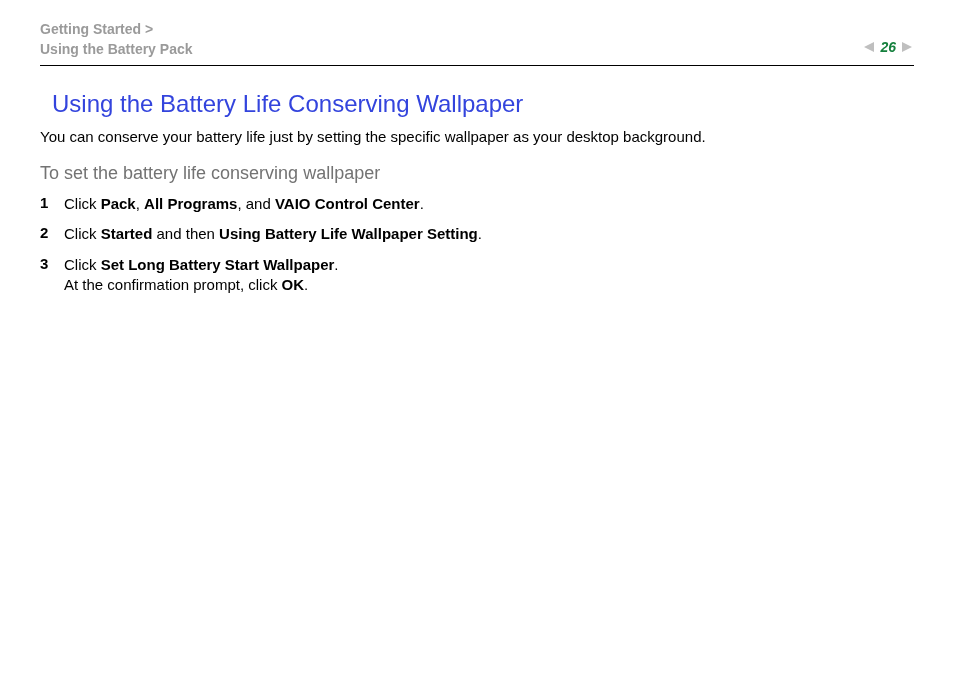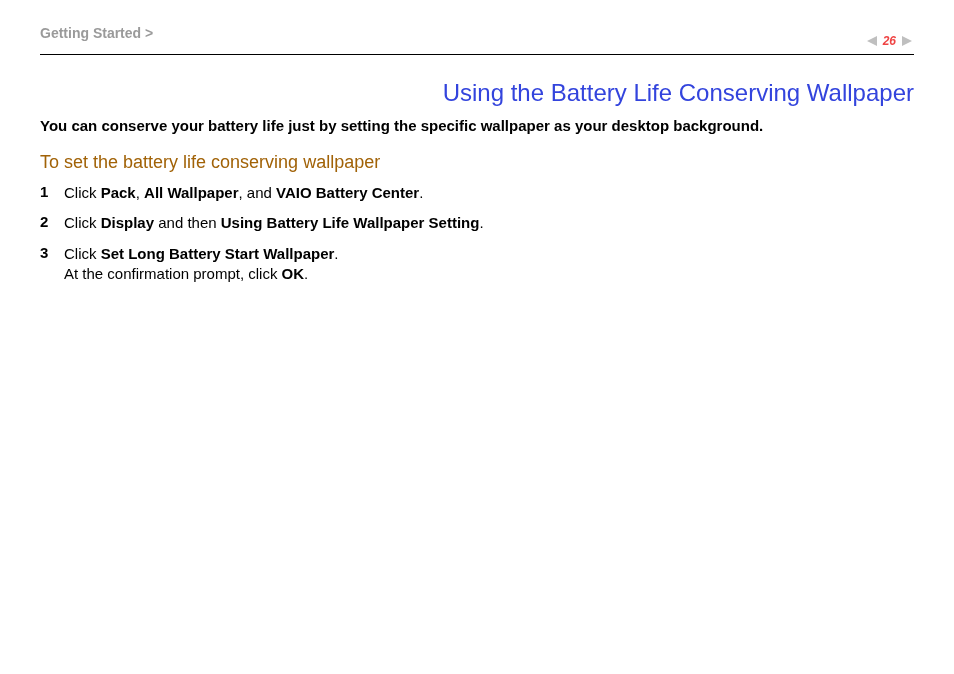--- a/index.html
+++ b/index.html
@@ -29,45 +29,43 @@
   }
   .pager {
     display: flex;
     align-items: center;
     gap: 4px;
     margin-top: 14px;
   }
   .pager .num {
     font-style: italic;
     font-weight: bold;
-    font-size: 12px;
-    color: #ef4444;
+    font-size: 14px;
+    color: #15803d;
   }
   .pager svg { display: block; }
   .rule {
     border: none;
     border-top: 1px solid #000;
     margin: 0 0 24px 0;
   }
   h1.title {
     font-size: 24px;
     font-weight: normal;
     color: #3344dd;
     margin: 0 0 10px 12px;
-    text-align: right;
   }
   p.intro {
     font-size: 15px;
     margin: 0 0 18px 0;
-    font-weight: bold;
   }
   h2.subhead {
     font-size: 18px;
     font-weight: normal;
-    color: #a16207;
+    color: #737373;
     margin: 0 0 10px 0;
   }
   ol.steps {
     list-style: none;
     padding: 0;
     margin: 0;
     font-size: 15px;
   }
   ol.steps li {
     display: flex;
@@ -84,20 +82,21 @@
   }
   b { font-weight: bold; }
 </style>
 </head>
 <body>
 
 <div class="page">
   <div class="header">
     <div class="breadcrumb">
       <div>Getting Started &gt;</div>
+      <div>Using the Battery Pack</div>
     </div>
     <div class="pager">
       <span>
         <svg width="14" height="14" viewBox="0 0 14 14">
             <polygon points="12,2 12,12 2,7" fill="#bfbfbf"></polygon>
           </svg>
       </span>
       <span class="num">26</span>
       <span>
         <svg width="14" height="14" viewBox="0 0 14 14">
@@ -108,24 +107,24 @@
   </div>
   <hr class="rule">
 
   <h1 class="title">Using the Battery Life Conserving Wallpaper</h1>
   <p class="intro">You can conserve your battery life just by setting the specific wallpaper as your desktop background.</p>
   <h2 class="subhead">To set the battery life conserving wallpaper</h2>
 
   <ol class="steps" id="steps">
       <li>
         <span class="num">1</span>
-        <span class="text">Click <b>Pack</b>, <b>All Wallpaper</b>, and <b>VAIO Battery Center</b>.</span>
+        <span class="text">Click <b>Pack</b>, <b>All Programs</b>, and <b>VAIO Control Center</b>.</span>
       </li>
       <li>
         <span class="num">2</span>
-        <span class="text">Click <b>Display</b> and then <b>Using Battery Life Wallpaper Setting</b>.</span>
+        <span class="text">Click <b>Started</b> and then <b>Using Battery Life Wallpaper Setting</b>.</span>
       </li>
       <li>
         <span class="num">3</span>
         <span class="text">Click <b>Set Long Battery Start Wallpaper</b>.<br>At the confirmation prompt, click <b>OK</b>.</span>
       </li>
     </ol>
 </div>
 
 </body></html>

